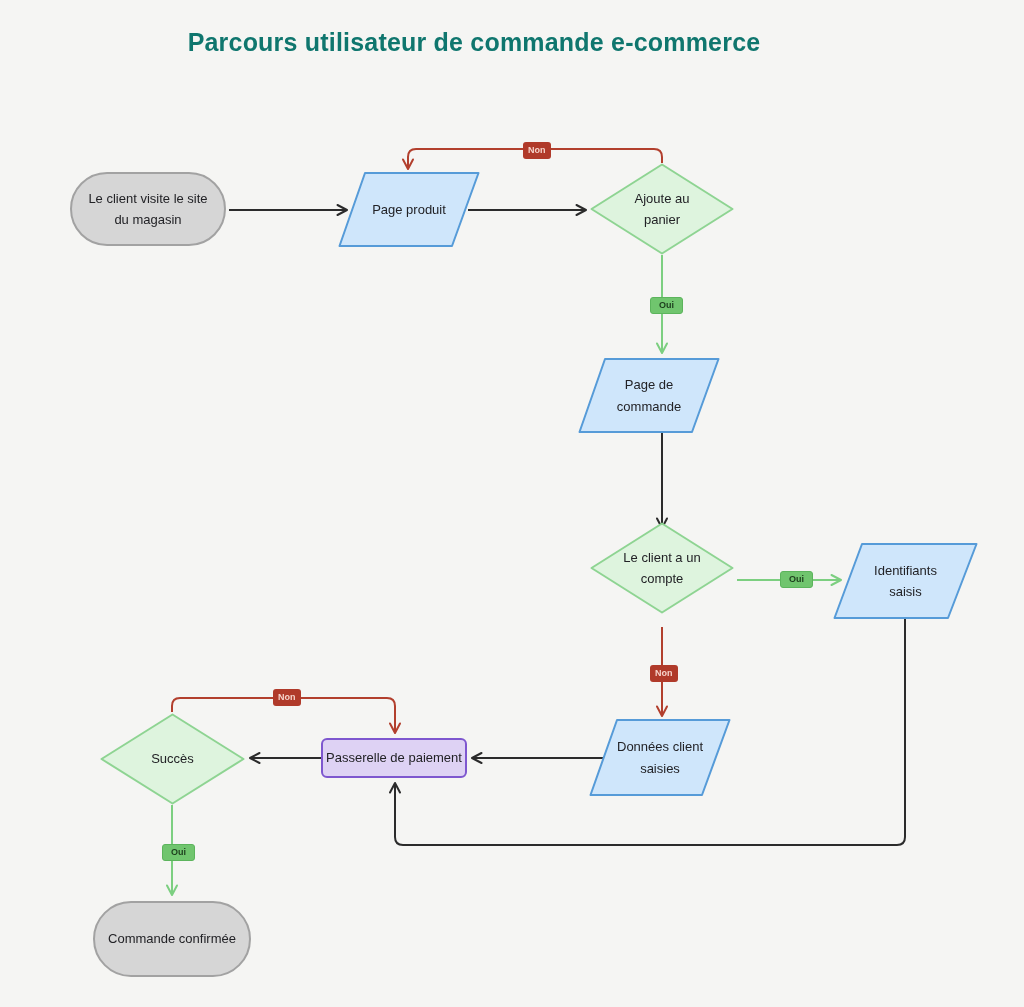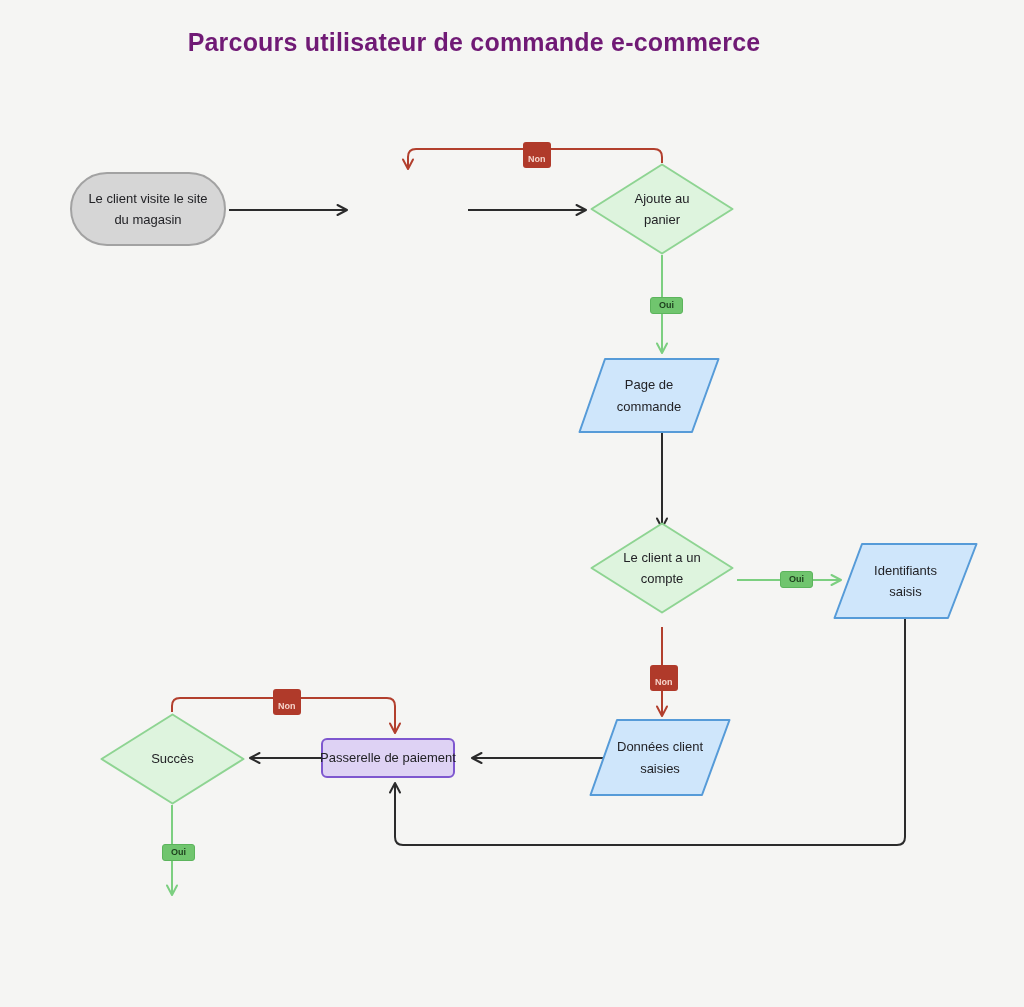--- a/index.html
+++ b/index.html
@@ -9,21 +9,21 @@
     background:#f5f5f3;
     font-family:"Liberation Sans", sans-serif;
     overflow:hidden;
   }
   .title{
     position:absolute;
     left:0;top:28px;width:948px;
     text-align:center;
     font-size:25px;
     font-weight:700;
-    color:#701a75;
+    color:#0f766e;
     letter-spacing:0.2px;
   }
   svg.edges{position:absolute;left:0;top:0;}
   .node{
     position:absolute;
     display:flex;align-items:center;justify-content:center;
   }
   .node .shape{position:absolute;left:0;top:0;width:100%;height:100%;}
   .node .label{
     position:relative;
@@ -41,21 +41,21 @@
   .process{
     box-sizing:border-box;
     background:#ded2f4;
     border:2px solid #7e57cf;
     border-radius:6px;
   }
   .badge{
     position:absolute;
     font-size:9px;
     font-weight:700;
-    padding:12px 5px 3px 5px;
+    padding:3px 5px 3px 5px;
     border-radius:3px;
     line-height:1.2;
   }
   .badge.non{background:#b03a2a;color:#f6d4cb;}
   .badge.oui{background:#70c56e;color:#1d3d1d;border:1px solid #5cb45c;padding:2px 8px;}
 </style>
 </head>
 <body>
 
 <div class="canvas">
@@ -89,20 +89,26 @@
     <path d="M662 255 V353" fill="none" stroke="#7ccf80" stroke-width="2" marker-end="url(#m-green)"></path>
     <path d="M737 580 H841" fill="none" stroke="#7ccf80" stroke-width="2" marker-end="url(#m-green)"></path>
     <path d="M172 805 V895" fill="none" stroke="#7ccf80" stroke-width="2" marker-end="url(#m-green)"></path>
   </svg>
 
   <div class="node" style="left:70px;top:172px;width:156px;height:74px">
     <div class="shape stadium"></div>
     <div class="label" style="max-width:136px">Le client visite le site du magasin</div>
   </div>
 
+  <div class="node" style="left:338px;top:172px;width:142px;height:75px">
+    <svg class="shape" viewBox="0 0 142 75">
+      <polygon points="27,1 140.5,1 114,74 1.5,74" fill="#cfe6fb" stroke="#569bd8" stroke-width="2" stroke-linejoin="round"></polygon>
+    </svg>
+    <div class="label" style="max-width:100px">Page produit</div>
+  </div>
 
   <div class="node" style="left:590px;top:163px;width:144px;height:92px">
     <svg class="shape" viewBox="0 0 144 92">
       <polygon points="72,1.5 142.5,46 72,90.5 1.5,46" fill="#def4de" stroke="#8ed492" stroke-width="2" stroke-linejoin="round"></polygon>
     </svg>
     <div class="label" style="max-width:82px">Ajoute au panier</div>
   </div>
 
   <div class="node" style="left:578px;top:358px;width:142px;height:75px">
     <svg class="shape" viewBox="0 0 142 75">
@@ -125,32 +131,36 @@
     <div class="label" style="max-width:104px">Données client saisies</div>
   </div>
 
   <div class="node" style="left:833px;top:543px;width:145px;height:76px">
     <svg class="shape" viewBox="0 0 145 76">
       <polygon points="29,1 143.5,1 115,75 1.5,75" fill="#cfe6fb" stroke="#569bd8" stroke-width="2" stroke-linejoin="round"></polygon>
     </svg>
     <div class="label" style="max-width:86px">Identifiants saisis</div>
   </div>
 
-  <div class="node" style="left:321px;top:738px;width:134px;height:40px">
+  <div class="node" style="left:321px;top:738px;width:146px;height:40px">
     <div class="shape process"></div>
     <div class="label" style="max-width:140px;white-space:nowrap">Passerelle de paiement</div>
   </div>
 
   <div class="node" style="left:100px;top:713px;width:145px;height:92px">
     <svg class="shape" viewBox="0 0 145 92">
       <polygon points="72.5,1.5 143.5,46 72.5,90.5 1.5,46" fill="#def4de" stroke="#8ed492" stroke-width="2" stroke-linejoin="round"></polygon>
     </svg>
     <div class="label" style="max-width:100px">Succès</div>
   </div>
 
+  <div class="node" style="left:93px;top:901px;width:158px;height:76px">
+    <div class="shape stadium"></div>
+    <div class="label" style="max-width:150px;white-space:nowrap">Commande confirmée</div>
+  </div>
 
   <div class="badge non" style="left:523px;top:142px">Non</div>
   <div class="badge oui" style="left:650px;top:297px">Oui</div>
   <div class="badge oui" style="left:780px;top:571px">Oui</div>
   <div class="badge non" style="left:650px;top:665px">Non</div>
   <div class="badge non" style="left:273px;top:689px">Non</div>
   <div class="badge oui" style="left:162px;top:844px">Oui</div>
 
 </div>
 

